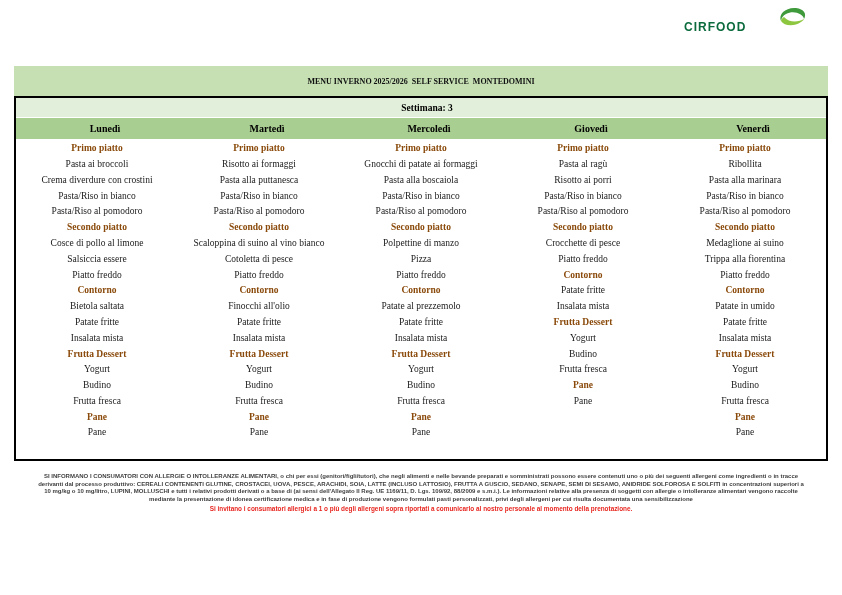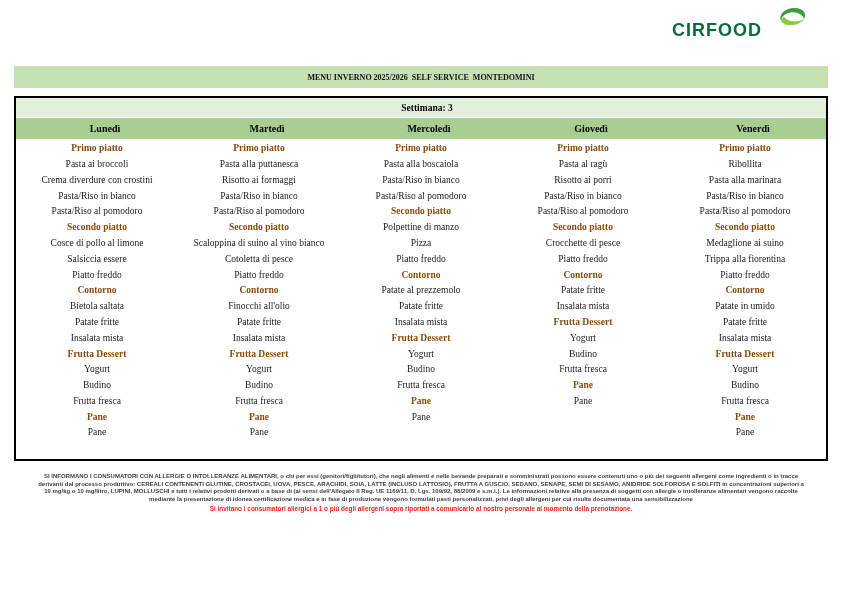--- a/index.html
+++ b/index.html
@@ -4,27 +4,27 @@
 <style>
   html,body{margin:0;padding:0;}
   body{
     width:842px;height:595px;position:relative;background:#ffffff;
     font-family:"Liberation Serif",serif;overflow:hidden;
   }
   
   .logo{position:absolute;top:6px;right:54px;width:120px;height:44px;}
   .logo-swoosh{position:absolute;top:0;right:-22px;width:34px;height:24px;}
   .logo-text{
-    position:absolute;top:14px;left:4px;
+    position:absolute;top:14px;left:16px;
     font-family:"Liberation Sans",sans-serif;font-weight:bold;
-    font-size:18px;letter-spacing:1px;color:var(--logo_green,#0b6b3d);
+    font-size:12px;letter-spacing:1px;color:var(--logo_green,#0b6b3d);
   }
   
   .banner{
-    position:absolute;left:14px;top:66px;width:814px;height:22px;
+    position:absolute;left:14px;top:66px;width:814px;height:30px;
     background:var(--banner_green,#c6e0b4);
     display:flex;align-items:center;justify-content:center;
   }
   .banner-title{
     font-weight:bold;font-size:8px;color:#111;white-space:pre;
   }
   
   .menu-table{
     position:absolute;left:14px;top:96px;width:810px;height:361px;
     border:2px solid #000;background:#fff;
@@ -110,41 +110,42 @@
         <div class="menu-cell">Insalata mista</div>
         <div class="menu-cell category">Frutta Dessert</div>
         <div class="menu-cell">Yogurt</div>
         <div class="menu-cell">Budino</div>
         <div class="menu-cell">Frutta fresca</div>
         <div class="menu-cell category">Pane</div>
         <div class="menu-cell">Pane</div>
       </div>
       <div class="day-col">
         <div class="menu-cell category">Primo piatto</div>
+        <div class="menu-cell">Risotto ai formaggi</div>
         <div class="menu-cell">Pasta alla puttanesca</div>
-        <div class="menu-cell">Risotto ai formaggi</div>
         <div class="menu-cell">Pasta/Riso in bianco</div>
         <div class="menu-cell">Pasta/Riso al pomodoro</div>
         <div class="menu-cell category">Secondo piatto</div>
         <div class="menu-cell">Scaloppina di suino al vino bianco</div>
         <div class="menu-cell">Cotoletta di pesce</div>
         <div class="menu-cell">Piatto freddo</div>
         <div class="menu-cell category">Contorno</div>
         <div class="menu-cell">Finocchi all'olio</div>
         <div class="menu-cell">Patate fritte</div>
         <div class="menu-cell">Insalata mista</div>
         <div class="menu-cell category">Frutta Dessert</div>
         <div class="menu-cell">Yogurt</div>
         <div class="menu-cell">Budino</div>
         <div class="menu-cell">Frutta fresca</div>
         <div class="menu-cell category">Pane</div>
         <div class="menu-cell">Pane</div>
       </div>
       <div class="day-col">
         <div class="menu-cell category">Primo piatto</div>
+        <div class="menu-cell">Gnocchi di patate ai formaggi</div>
         <div class="menu-cell">Pasta alla boscaiola</div>
         <div class="menu-cell">Pasta/Riso in bianco</div>
         <div class="menu-cell">Pasta/Riso al pomodoro</div>
         <div class="menu-cell category">Secondo piatto</div>
         <div class="menu-cell">Polpettine di manzo</div>
         <div class="menu-cell">Pizza</div>
         <div class="menu-cell">Piatto freddo</div>
         <div class="menu-cell category">Contorno</div>
         <div class="menu-cell">Patate al prezzemolo</div>
         <div class="menu-cell">Patate fritte</div>

